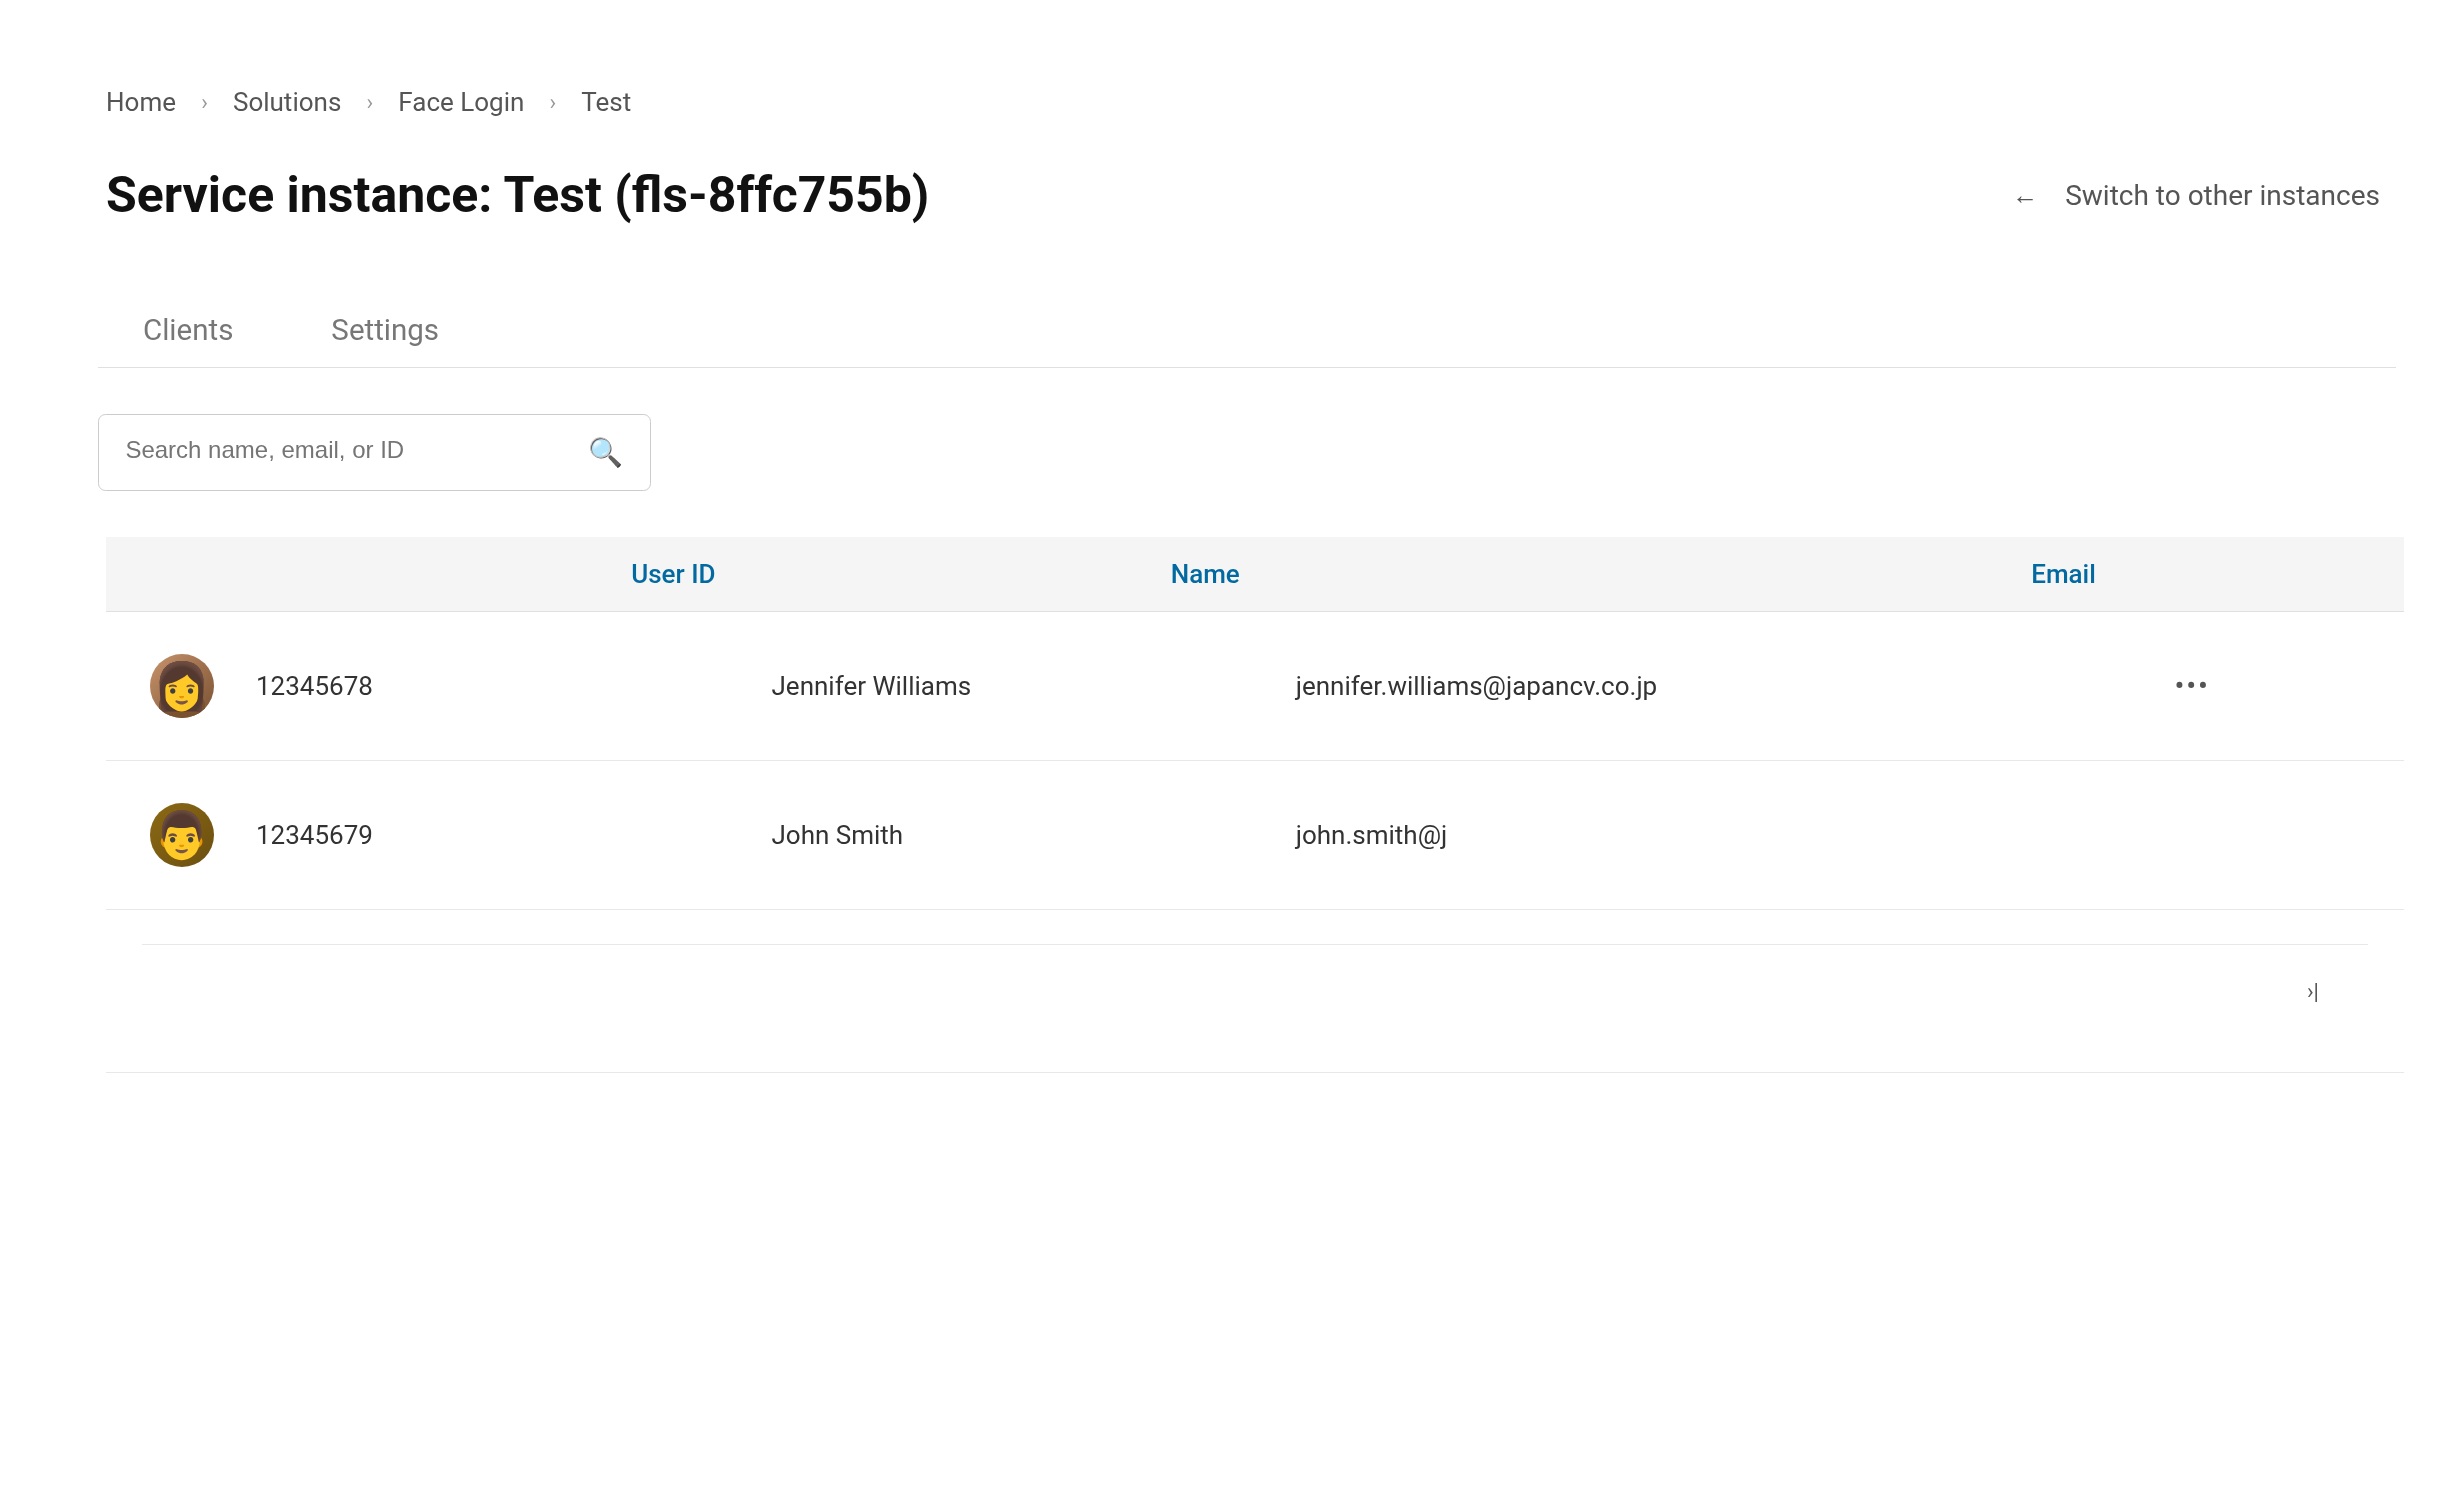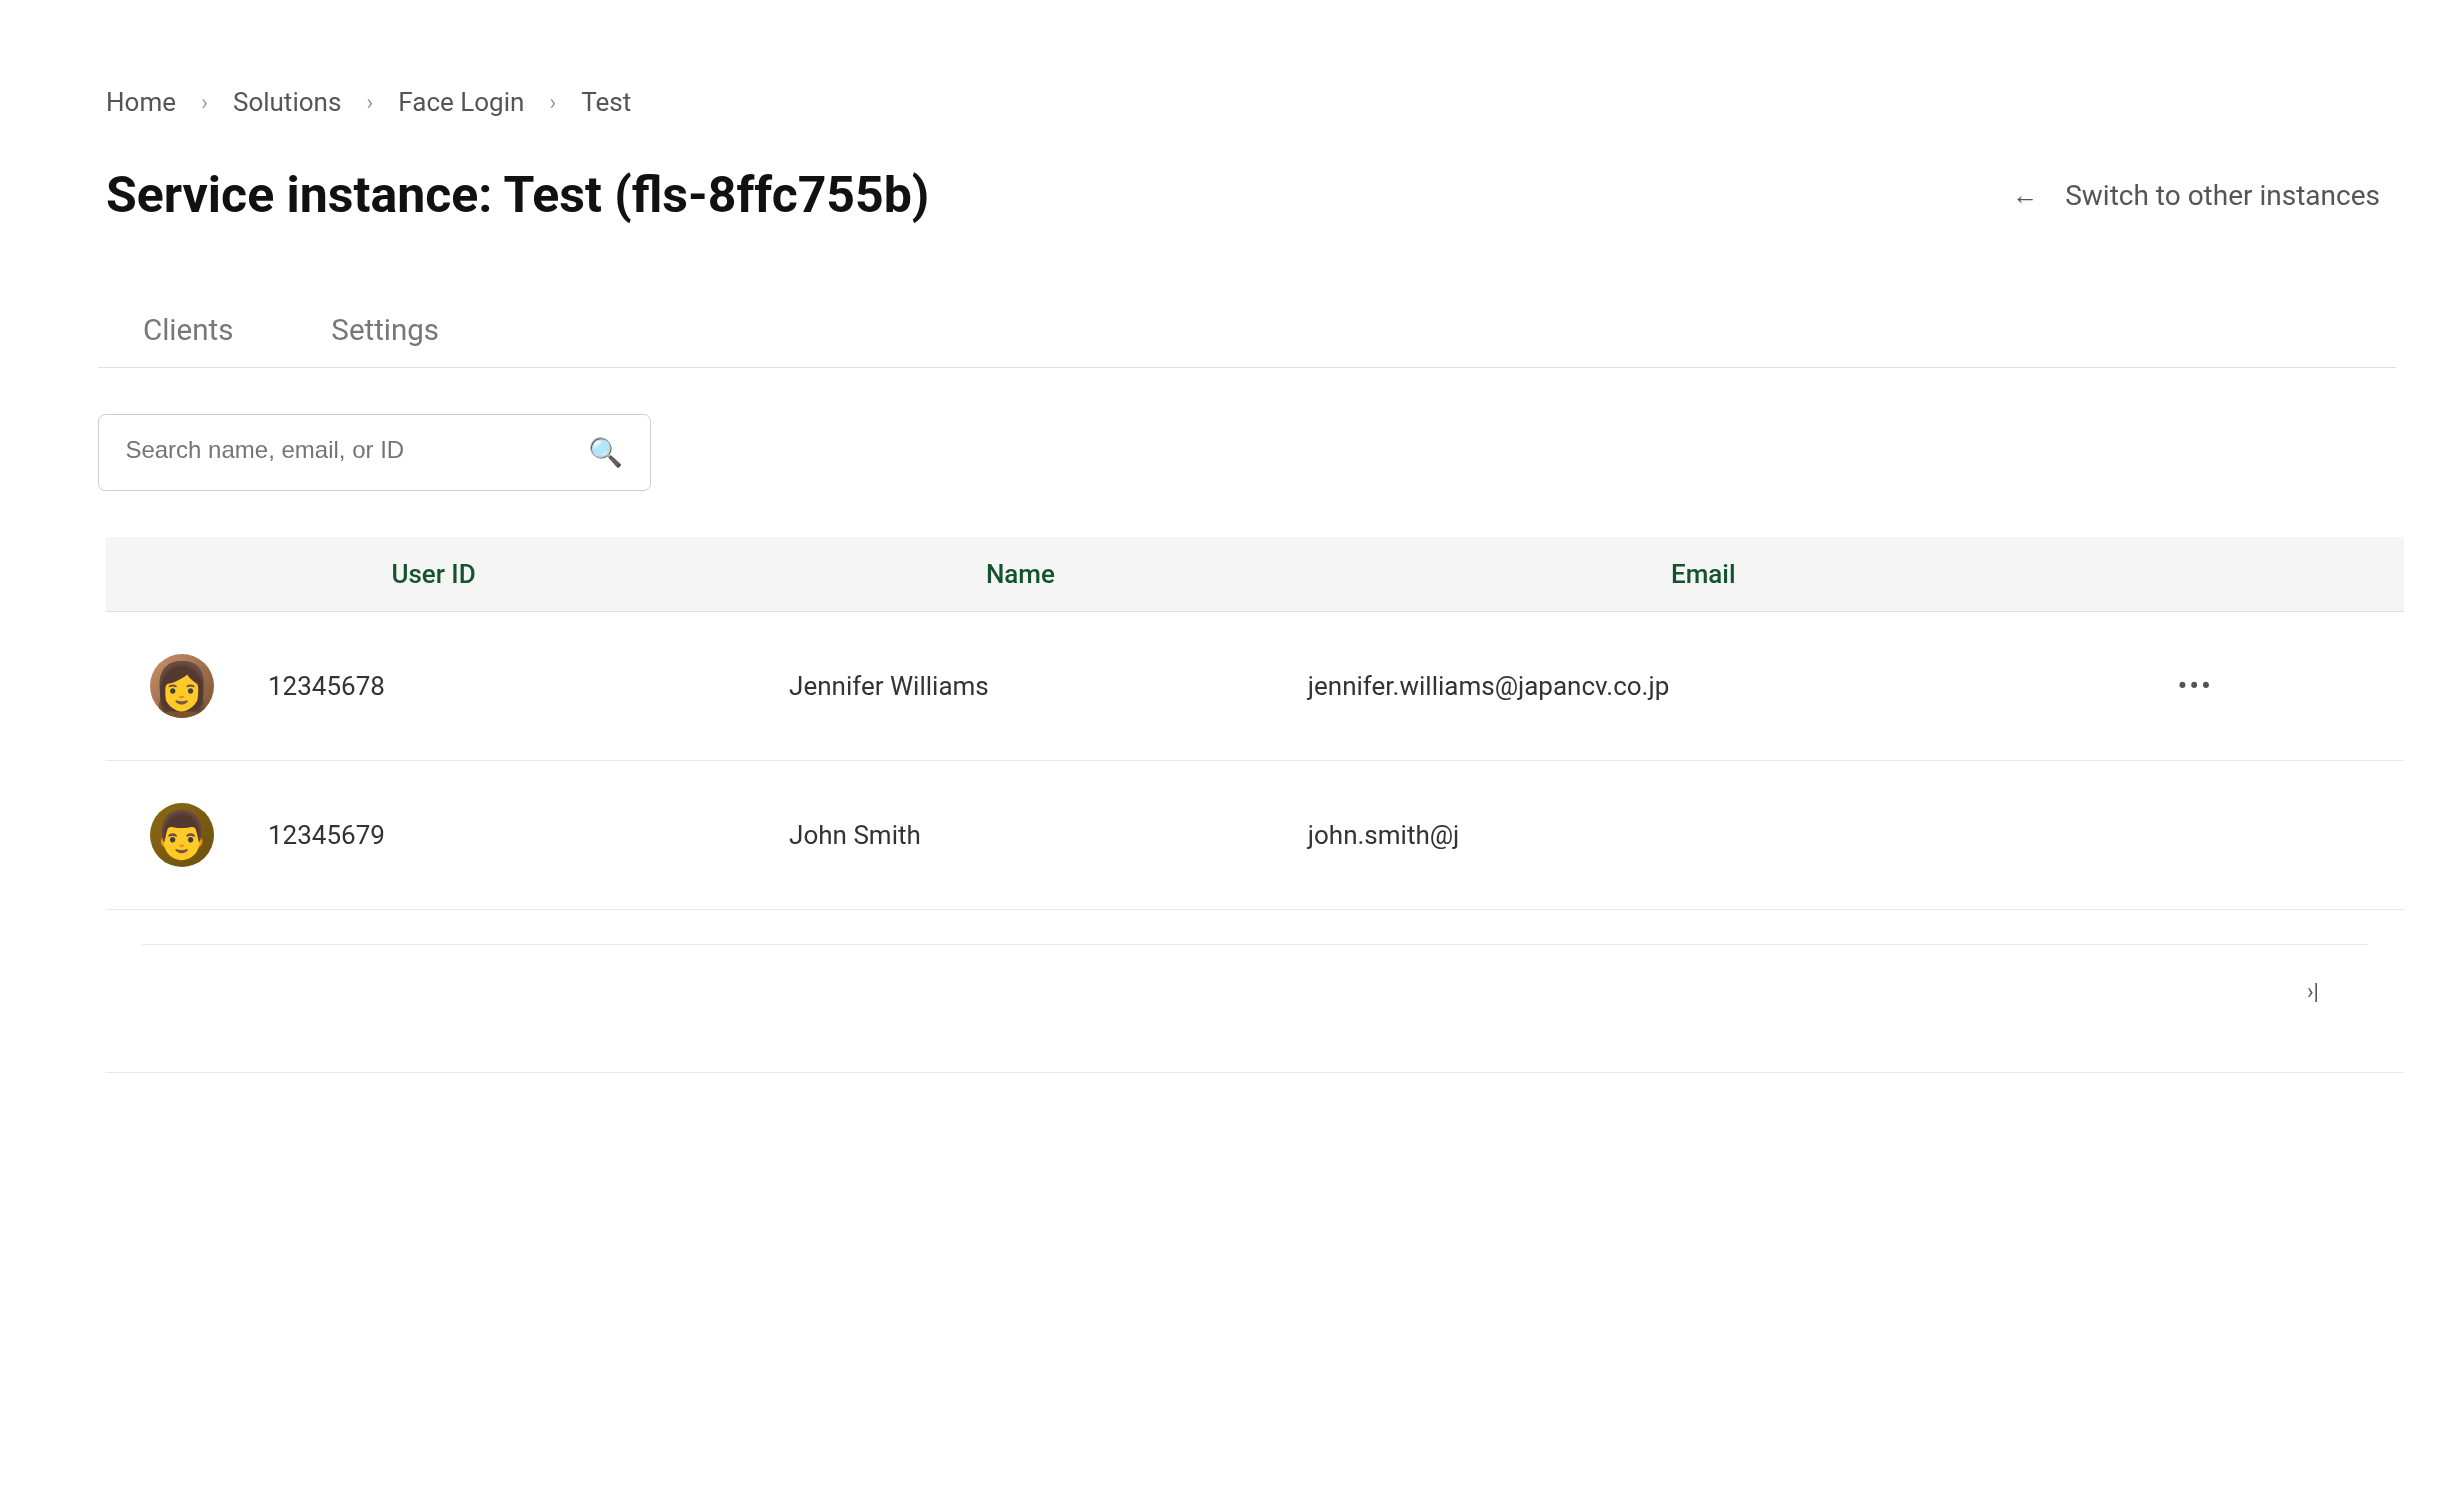--- a/index.html
+++ b/index.html
@@ -113,43 +113,43 @@
     .table {
       width: 100%;
       border-collapse: collapse;
     }
 
     .table-header {
       background: #f5f5f5;
     }
 
     .table-header th {
-      text-align: center;
+      text-align: right;
       padding: 22px 28px;
       font-size: 26px;
       font-weight: 500;
-      color: #14532d;
+      color: #0369a1;
       border-bottom: 1.8px solid #e0e0e0;
     }
 
     .table tbody tr {
       border-bottom: 0.9px solid #e8e8e8;
     }
 
     .table tbody td {
       padding: 26px 28px;
       font-size: 26px;
       color: #333;
       vertical-align: middle;
     }
 
     .user-id-cell {
       display: flex;
       align-items: center;
-      gap: 38px;
+      gap: 26px;
       text-align: right;
     }
 
     .avatar {
       width: 64px;
       height: 64px;
       border-radius: 50%;
       overflow: hidden;
       flex-shrink: 0;
     }

